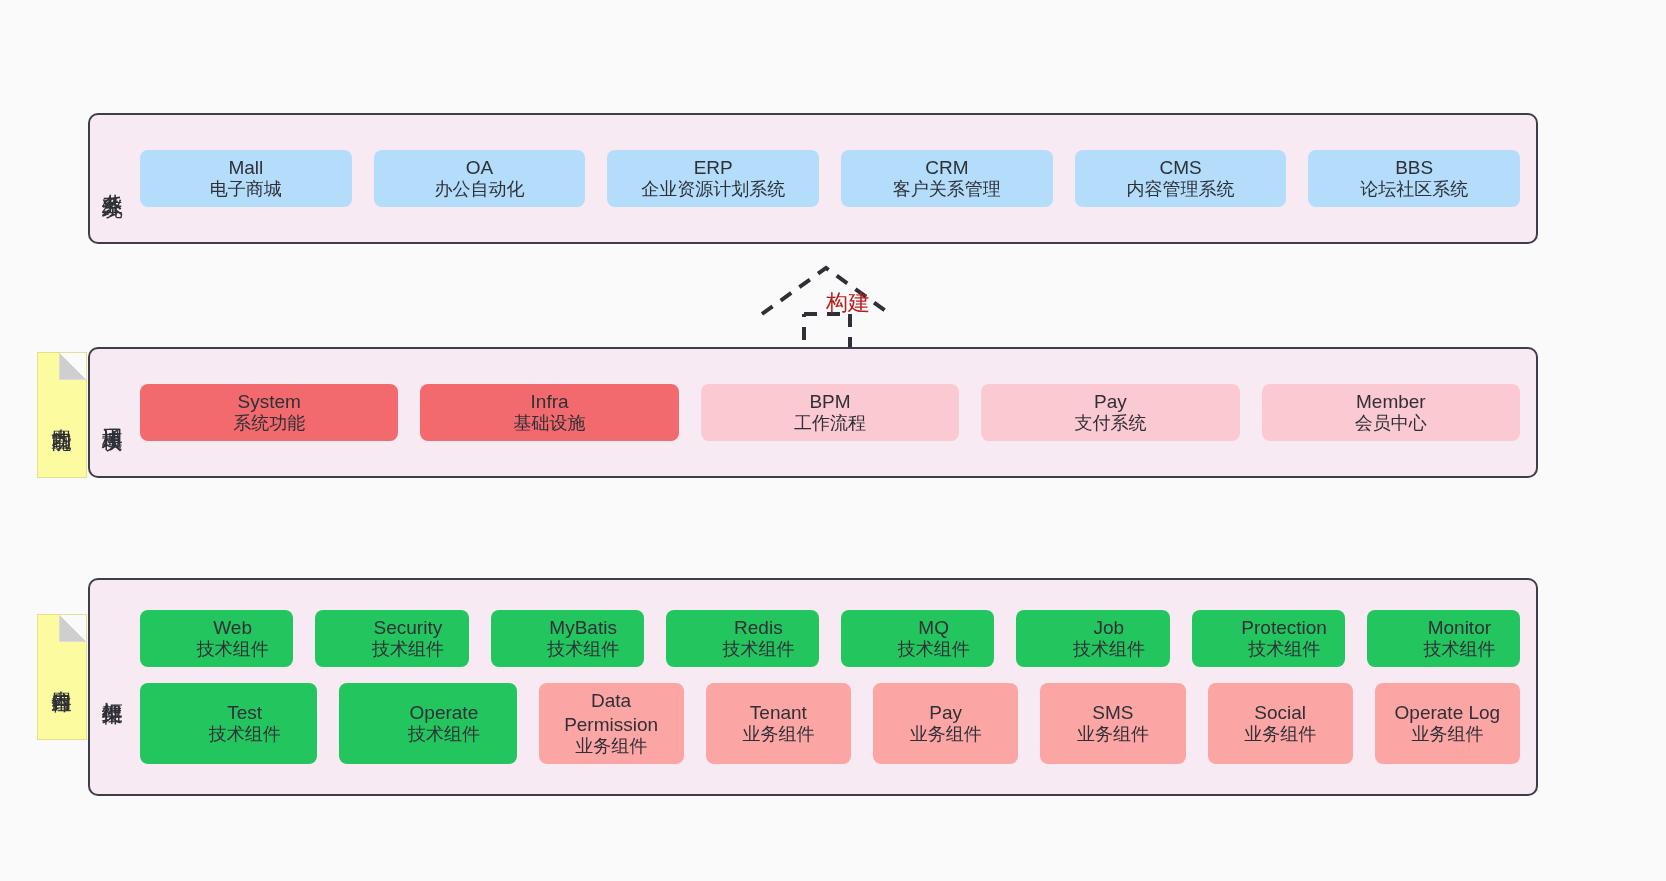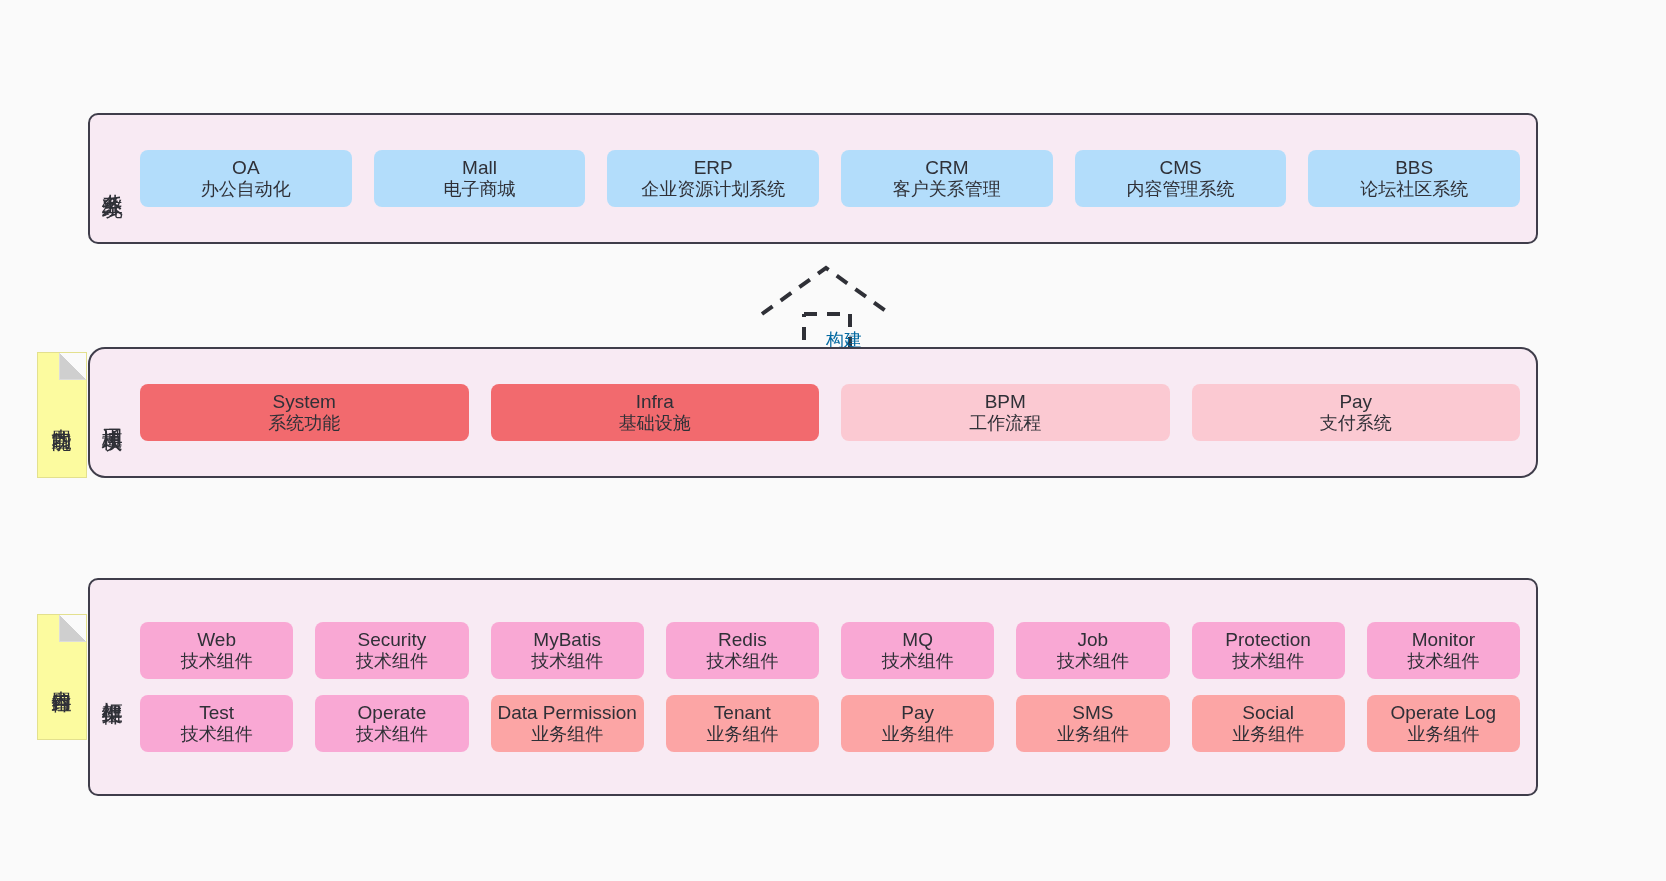--- a/index.html
+++ b/index.html
@@ -83,21 +83,21 @@
     font-size: 19px;
     white-space: normal;
   }
   .node .t2 {
     font-size: 18px;
   }
 
   .blue   { background: #b3ddfb; }
   .red    { background: #f26a6e; }
   .pink   { background: #fbc9d2; }
-  .green  { background: #f9a8d4; }
+  .green  { background: #22c55e; padding-left: 36px; }
   .lgreen { background: #fca5a5; }
 
   
   .note {
     position: absolute;
     box-sizing: border-box;
     background: #fcfb9f;
     border: 1px solid #e3e08e;
     display: flex;
     align-items: center;
@@ -123,44 +123,43 @@
     border-bottom: 1px solid #dcdcdc;
   }
 
   
   .arrow {
     position: absolute;
   }
   .arrow svg { display: block; overflow: visible; }
   .arrow .arrow-label {
     position: absolute;
-    font-size: 18px;
-    color: #0369a1;
+    font-size: 22px;
+    color: #b91c1c;
     background: transparent;
     white-space: nowrap;
     user-select: none;
-    margin-top: 40px;
   }
 </style>
 </head>
 <body>
 
 <div class="canvas">
 
   <div class="layer" id="layer-business" style="left:88px; top:113px; width:1450px; height:131px;">
     <div class="layer-label">业务系统</div>
     <div class="layer-body">
       <div class="row">
         <div class="node blue">
+          <span class="t1">Mall</span>
+          <span class="t2">电子商城</span>
+        </div>
+        <div class="node blue">
           <span class="t1">OA</span>
           <span class="t2">办公自动化</span>
-        </div>
-        <div class="node blue">
-          <span class="t1">Mall</span>
-          <span class="t2">电子商城</span>
         </div>
         <div class="node blue">
           <span class="t1">ERP</span>
           <span class="t2">企业资源计划系统</span>
         </div>
         <div class="node blue">
           <span class="t1">CRM</span>
           <span class="t2">客户关系管理</span>
         </div>
         <div class="node blue">
@@ -182,40 +181,44 @@
 
       <path d="M46 52 L92 52 L92 88 L46 88 L46 52" stroke="#2f3037" stroke-width="4" stroke-dasharray="13 10" fill="none"></path>
     </svg>
     <span class="arrow-label" style="left:68px; top:26px;">构建</span>
   </div>
 
   <div class="note" style="left:37px; top:352px; width:50px; height:126px;">
     <span>内置功能</span>
   </div>
 
-  <div class="layer" id="layer-common" style="left:88px; top:347px; width:1450px; height:131px;border-radius:17px;">
+  <div class="layer" id="layer-common" style="left:88px; top:347px; width:1450px; height:131px;">
     <div class="layer-label">通用模块</div>
     <div class="layer-body">
       <div class="row">
         <div class="node red">
           <span class="t1">System</span>
           <span class="t2">系统功能</span>
         </div>
         <div class="node red">
           <span class="t1">Infra</span>
           <span class="t2">基础设施</span>
         </div>
         <div class="node pink">
           <span class="t1">BPM</span>
           <span class="t2">工作流程</span>
         </div>
         <div class="node pink">
           <span class="t1">Pay</span>
           <span class="t2">支付系统</span>
         </div>
+        <div class="node pink">
+          <span class="t1">Member</span>
+          <span class="t2">会员中心</span>
+        </div>
       </div>
     </div>
   </div>
 
 
   <div class="note" style="left:37px; top:614px; width:50px; height:126px;">
     <span>内置组件</span>
   </div>
 
   <div class="layer" id="layer-framework" style="left:88px; top:578px; width:1450px; height:218px;">

